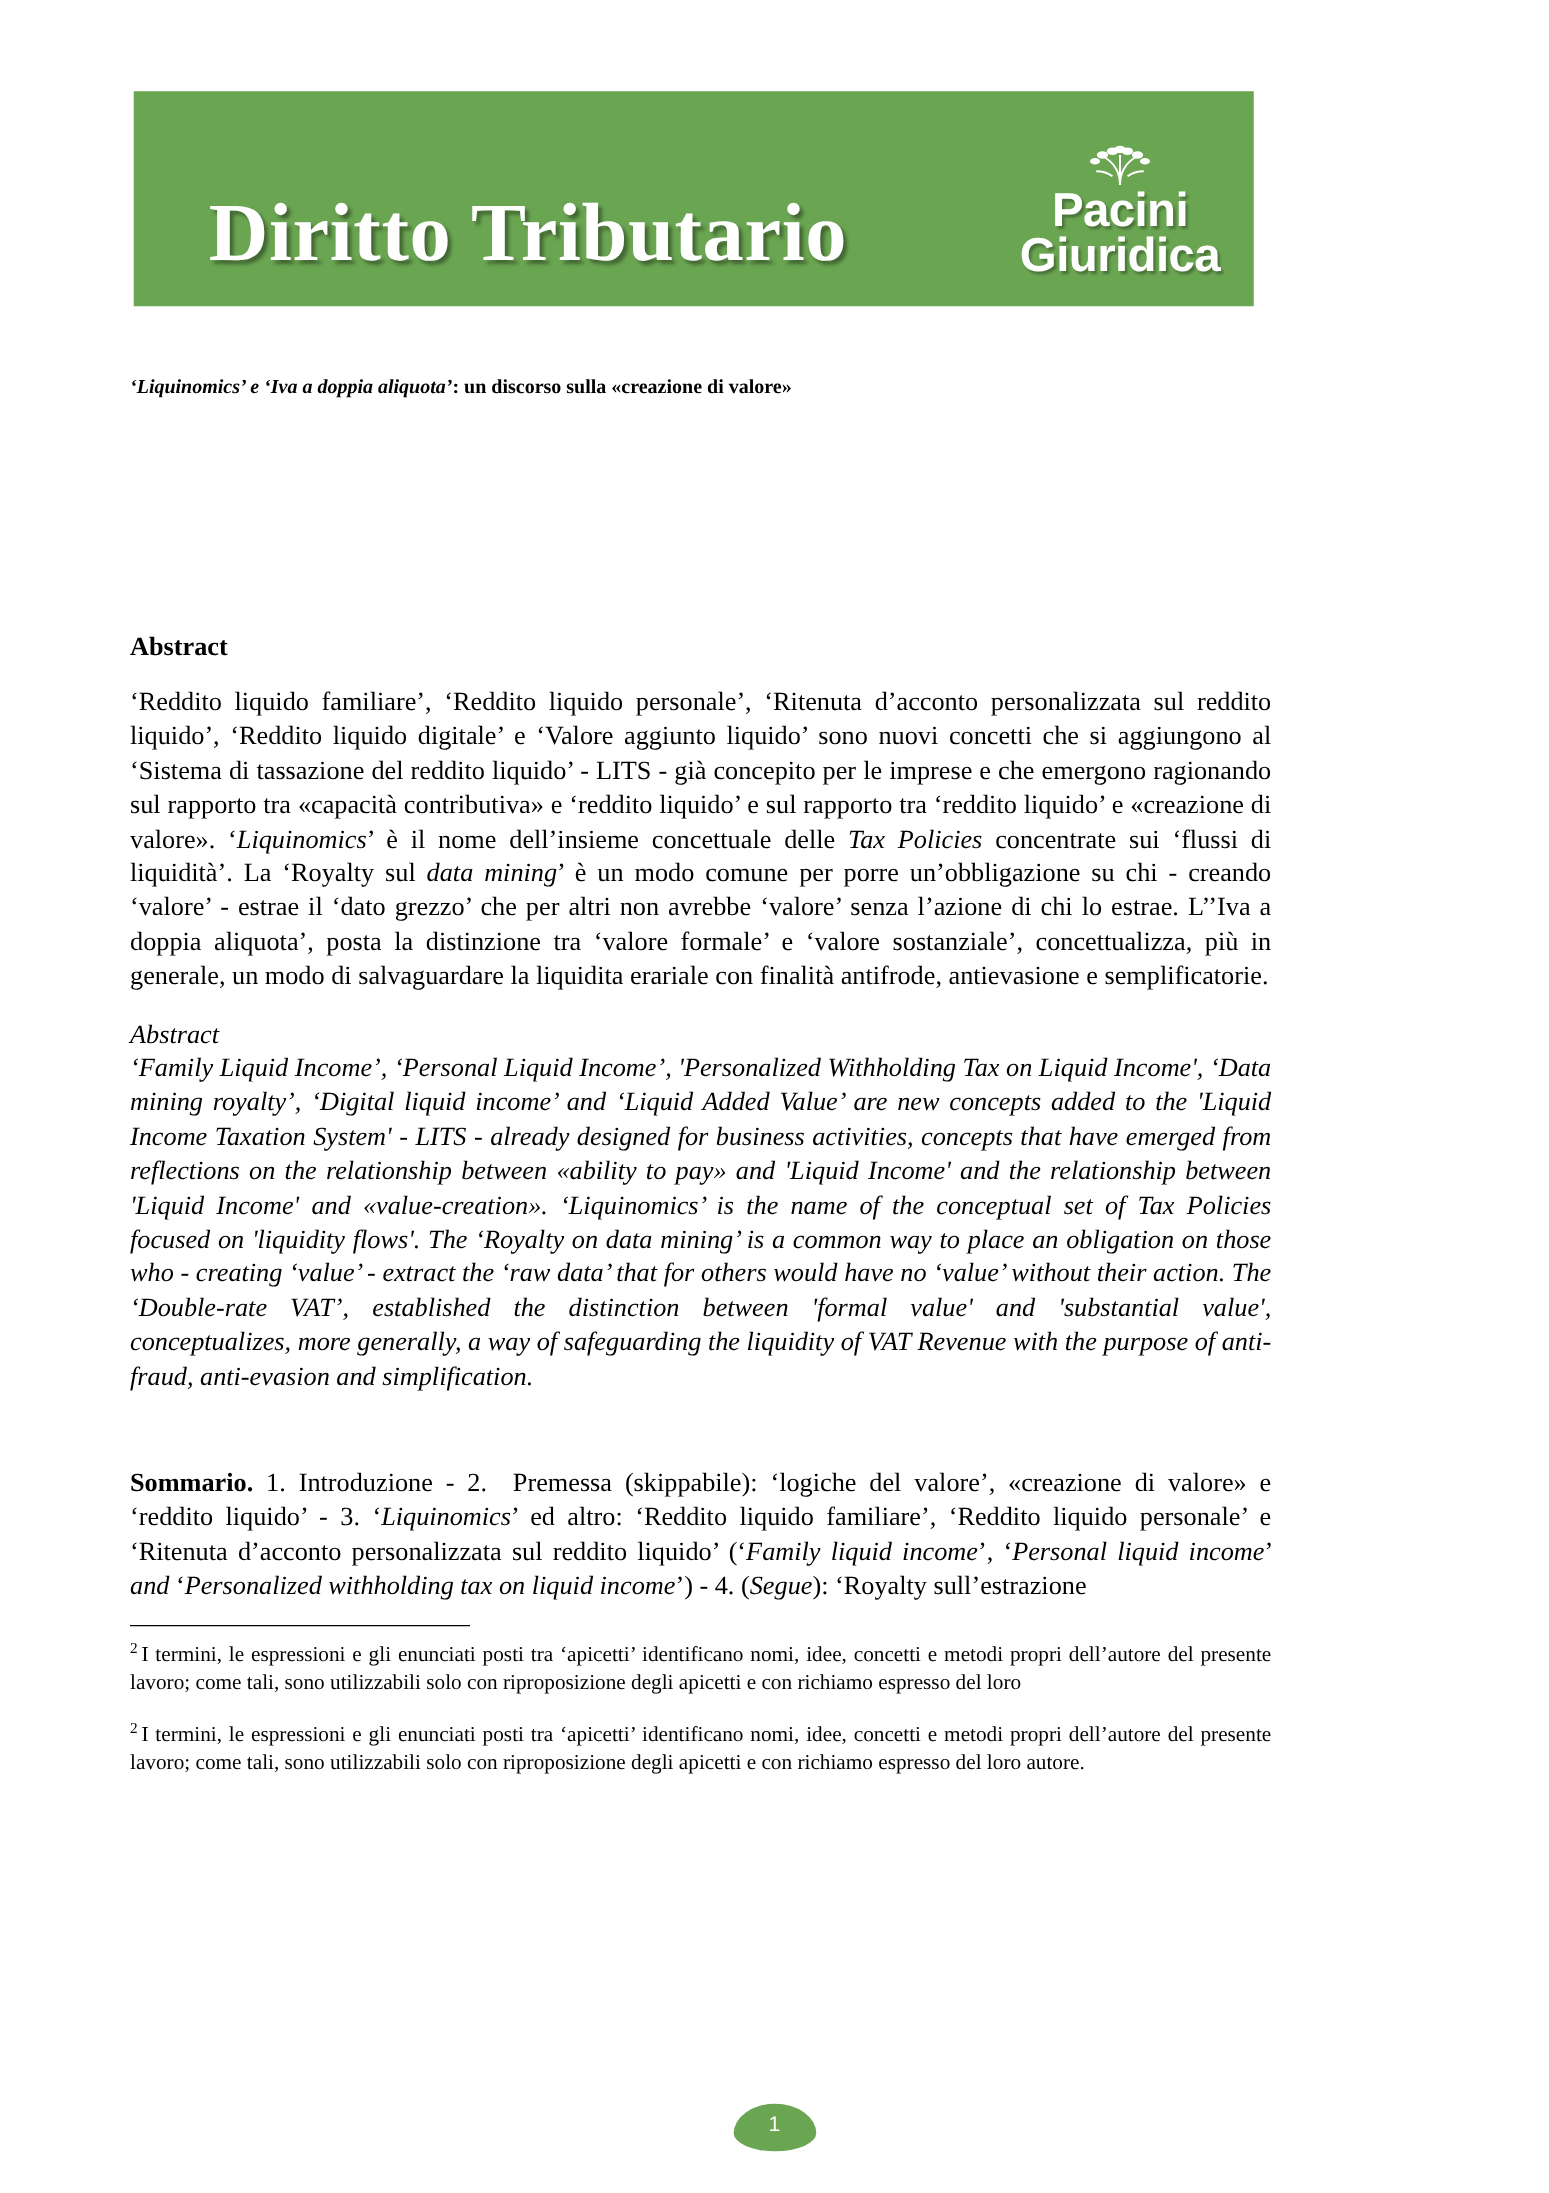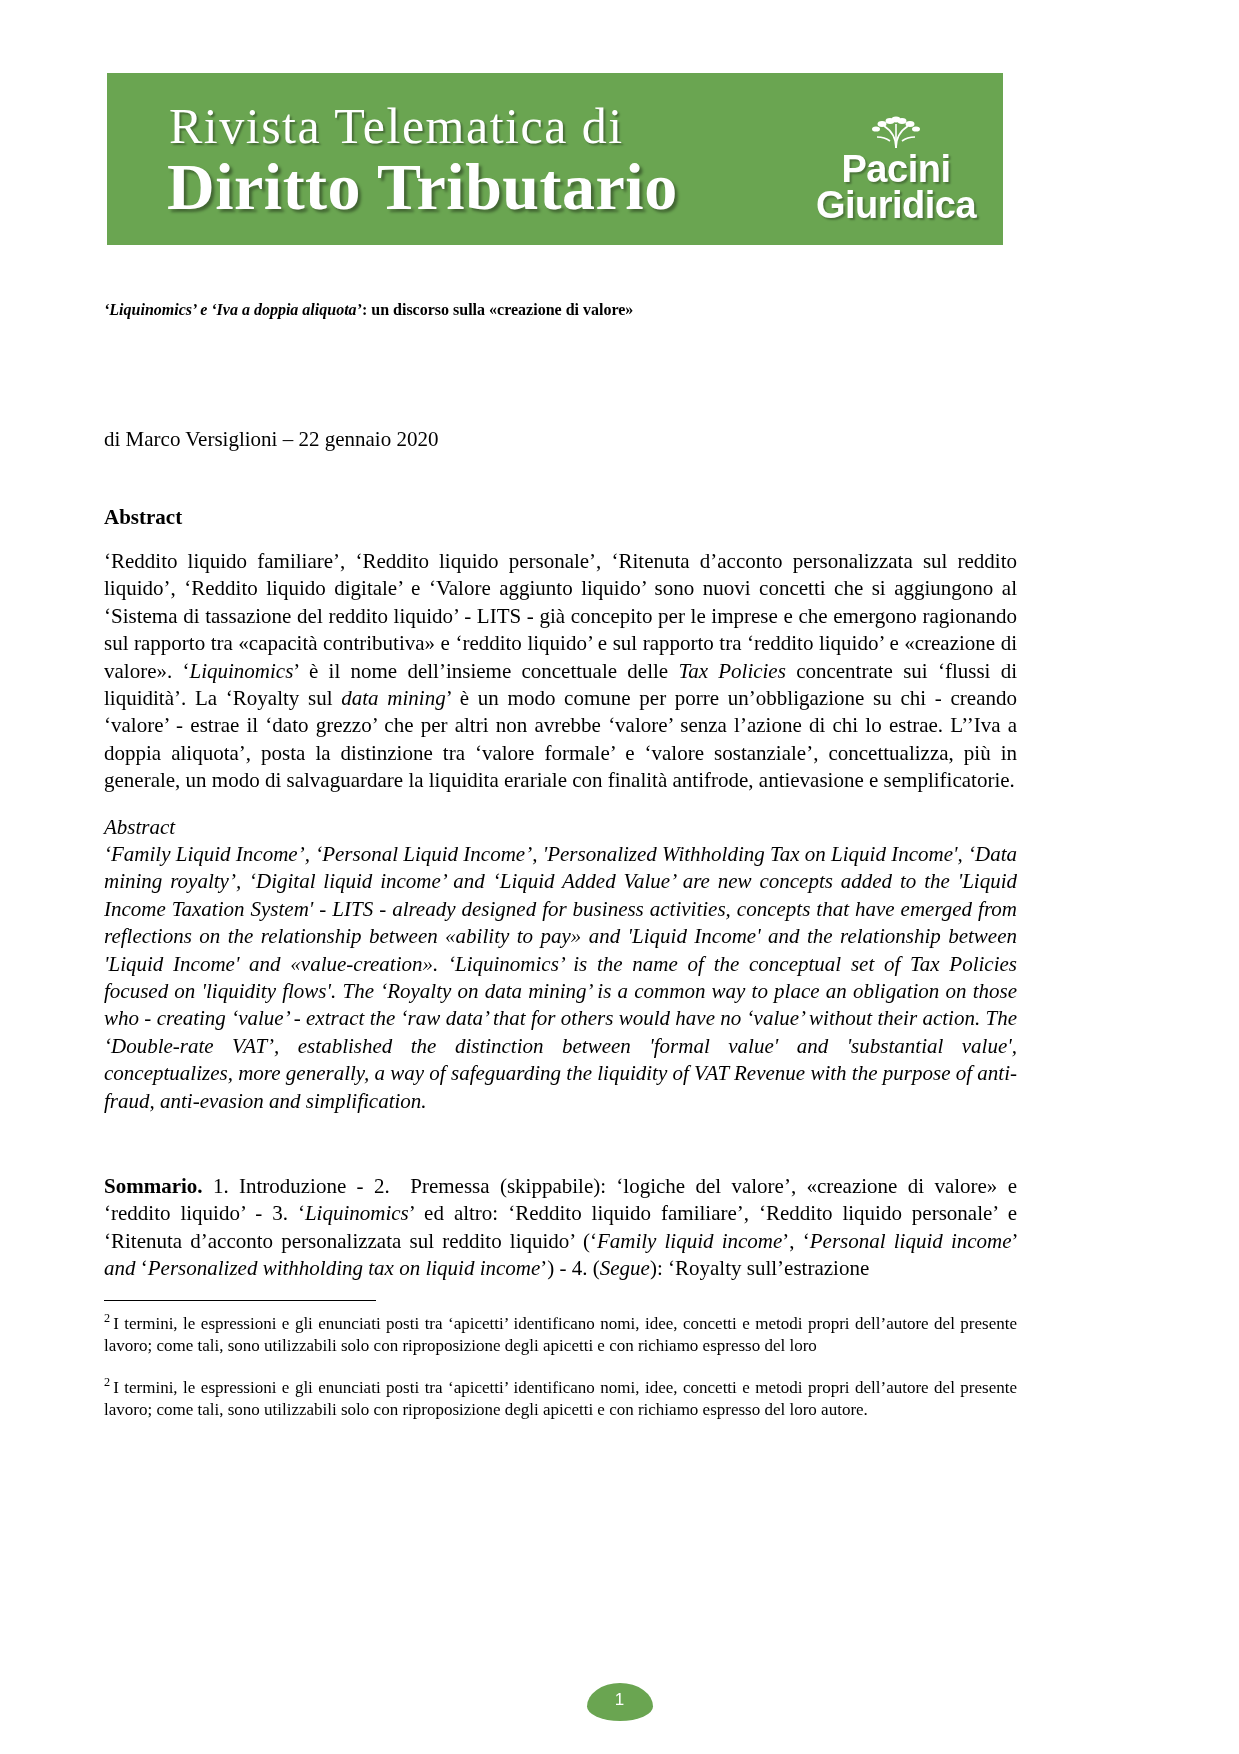--- a/index.html
+++ b/index.html
@@ -222,21 +222,20 @@
     box-sizing: border-box;
   }
 </style>
 </head>
 <body>
 
 <div class="page">
 
   <div class="masthead">
     <div class="masthead-inner">
-      <div class="mast-line1">Rivista Telematica di</div>
       <div class="mast-line2">Diritto Tributario</div>
       <div class="mast-logo">
         <div class="mast-logo-mark">
           <svg width="80" height="34" viewBox="0 0 80 34" aria-hidden="true">
             <g fill="none" stroke="#ffffff" stroke-width="1.6">
               <path d="M40 33 C40 24 36 16 28 11"></path>
               <path d="M40 33 C40 24 44 16 52 11"></path>
               <path d="M40 33 C40 26 40 18 40 9"></path>
               <path d="M34 26 C30 23 26 22 21 22"></path>
               <path d="M46 26 C50 23 54 22 59 22"></path>
@@ -253,21 +252,20 @@
           </svg>
         </div>
         <div class="mast-logo-name">Pacini</div>
         <div class="mast-logo-sub">Giuridica</div>
       </div>
     </div>
   </div>
 
   <div class="col title-it"><span class="it">‘Liquinomics’ e ‘Iva a doppia aliquota’</span>: un discorso sulla «creazione di valore»</div>
 
-  <div class="col byline">di Marco Versiglioni – 22 gennaio 2020</div>
 
   <div class="col h-abstract-it">Abstract</div>
   <div class="col abstract-it">‘Reddito liquido familiare’, ‘Reddito liquido personale’, ‘Ritenuta d’acconto personalizzata sul reddito liquido’, ‘Reddito liquido digitale’ e ‘Valore aggiunto liquido’ sono nuovi concetti che si aggiungono al ‘Sistema di tassazione del reddito liquido’ - LITS - già concepito per le imprese e che emergono ragionando sul rapporto tra «capacità contributiva» e ‘reddito liquido’ e sul rapporto tra ‘reddito liquido’ e «creazione di valore». ‘<span class="it">Liquinomics</span>’ è il nome dell’insieme concettuale delle <span class="it">Tax Policies</span> concentrate sui ‘flussi di liquidità’. La ‘Royalty sul <span class="it">data mining</span>’ è un modo comune per porre un’obbligazione su chi - creando ‘valore’ - estrae il ‘dato grezzo’ che per altri non avrebbe ‘valore’ senza l’azione di chi lo estrae. L’’Iva a doppia aliquota’, posta la distinzione tra ‘valore formale’ e ‘valore sostanziale’, concettualizza, più in generale, un modo di salvaguardare la liquidita erariale con finalità antifrode, antievasione e semplificatorie.</div>
 
   <div class="col h-abstract-en">Abstract</div>
   <div class="col abstract-en">‘Family Liquid Income’, ‘Personal Liquid Income’, 'Personalized Withholding Tax on Liquid Income', ‘Data mining royalty’, ‘Digital liquid income’ and ‘Liquid Added Value’ are new concepts added to the 'Liquid Income Taxation System' - LITS - already designed for business activities, concepts that have emerged from reflections on the relationship between «ability to pay» and 'Liquid Income' and the relationship between 'Liquid Income' and «value-creation». ‘Liquinomics’ is the name of the conceptual set of Tax Policies focused on 'liquidity flows'. The ‘Royalty on data mining’ is a common way to place an obligation on those who - creating ‘value’ - extract the ‘raw data’ that for others would have no ‘value’ without their action. The ‘Double-rate VAT’, established the distinction between 'formal value' and 'substantial value', conceptualizes, more generally, a way of safeguarding the liquidity of VAT Revenue with the purpose of anti-fraud, anti-evasion and simplification.</div>
 
   <div class="col sommario"><b>Sommario.</b><span> 1. Introduzione - 2.&nbsp; Premessa (skippabile): ‘logiche del valore’, «creazione di valore» e ‘reddito liquido’ - 3. ‘<span class="it">Liquinomics</span>’ ed altro: ‘Reddito liquido familiare’, ‘Reddito liquido personale’ e ‘Ritenuta d’acconto personalizzata sul reddito liquido’ (‘<span class="it">Family liquid income</span>’, ‘<span class="it">Personal liquid income</span>’ <span class="it">and</span> ‘<span class="it">Personalized withholding tax on liquid income</span>’) - 4. (<span class="it">Segue</span>): ‘Royalty sull’estrazione</span></div>
 
   <div class="fn-rule"></div>

